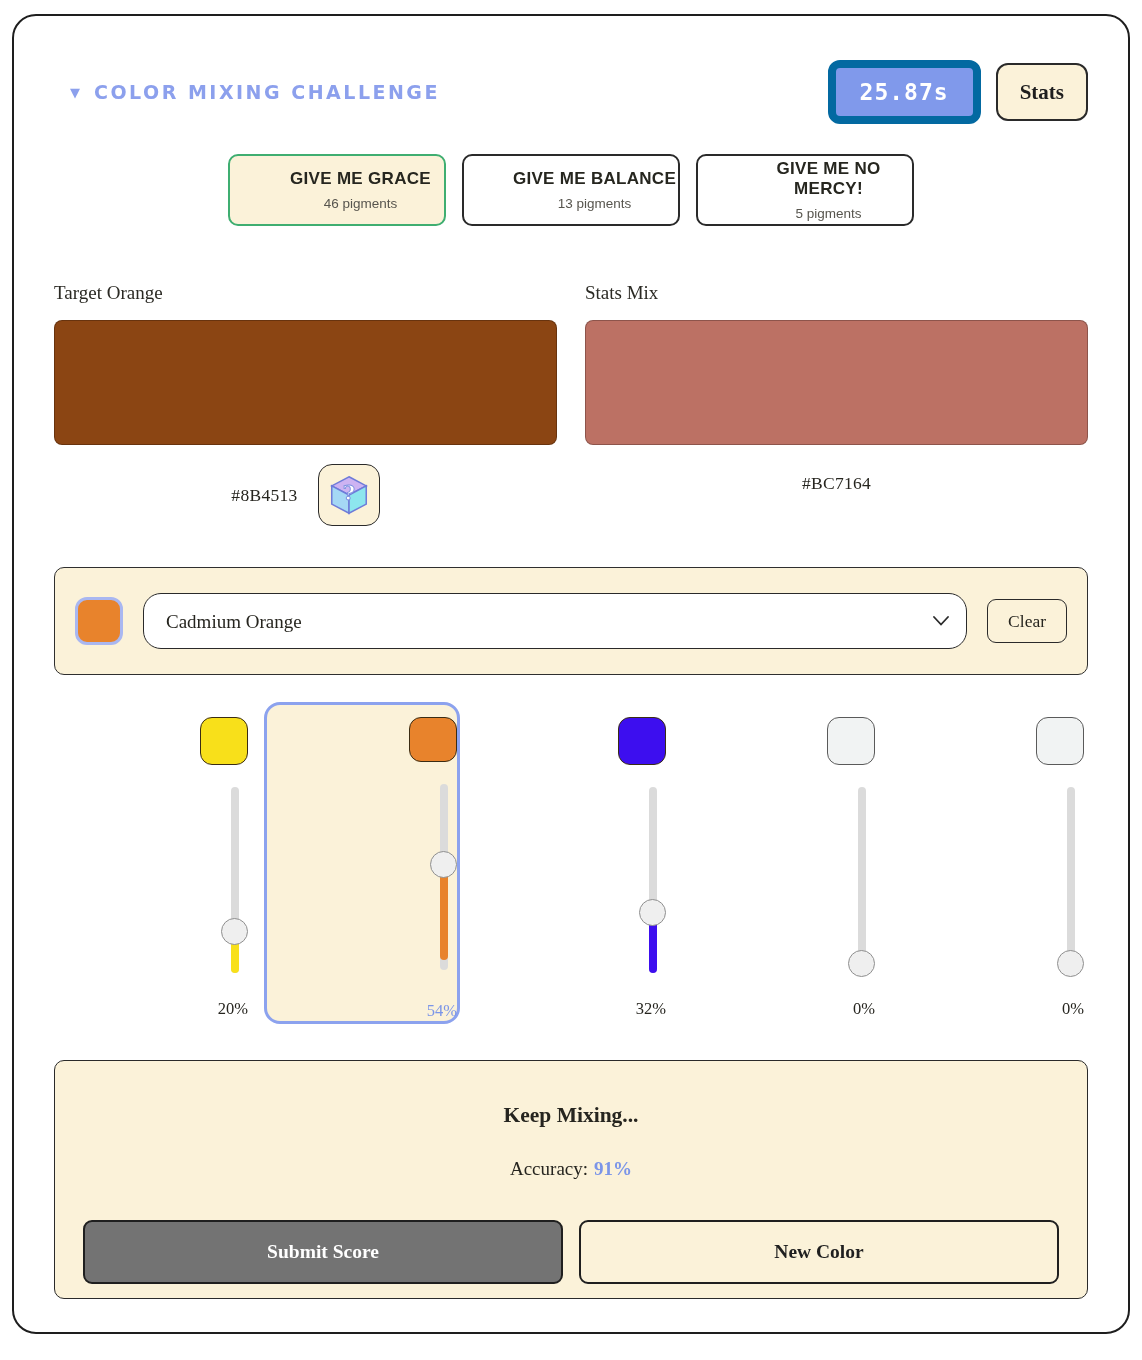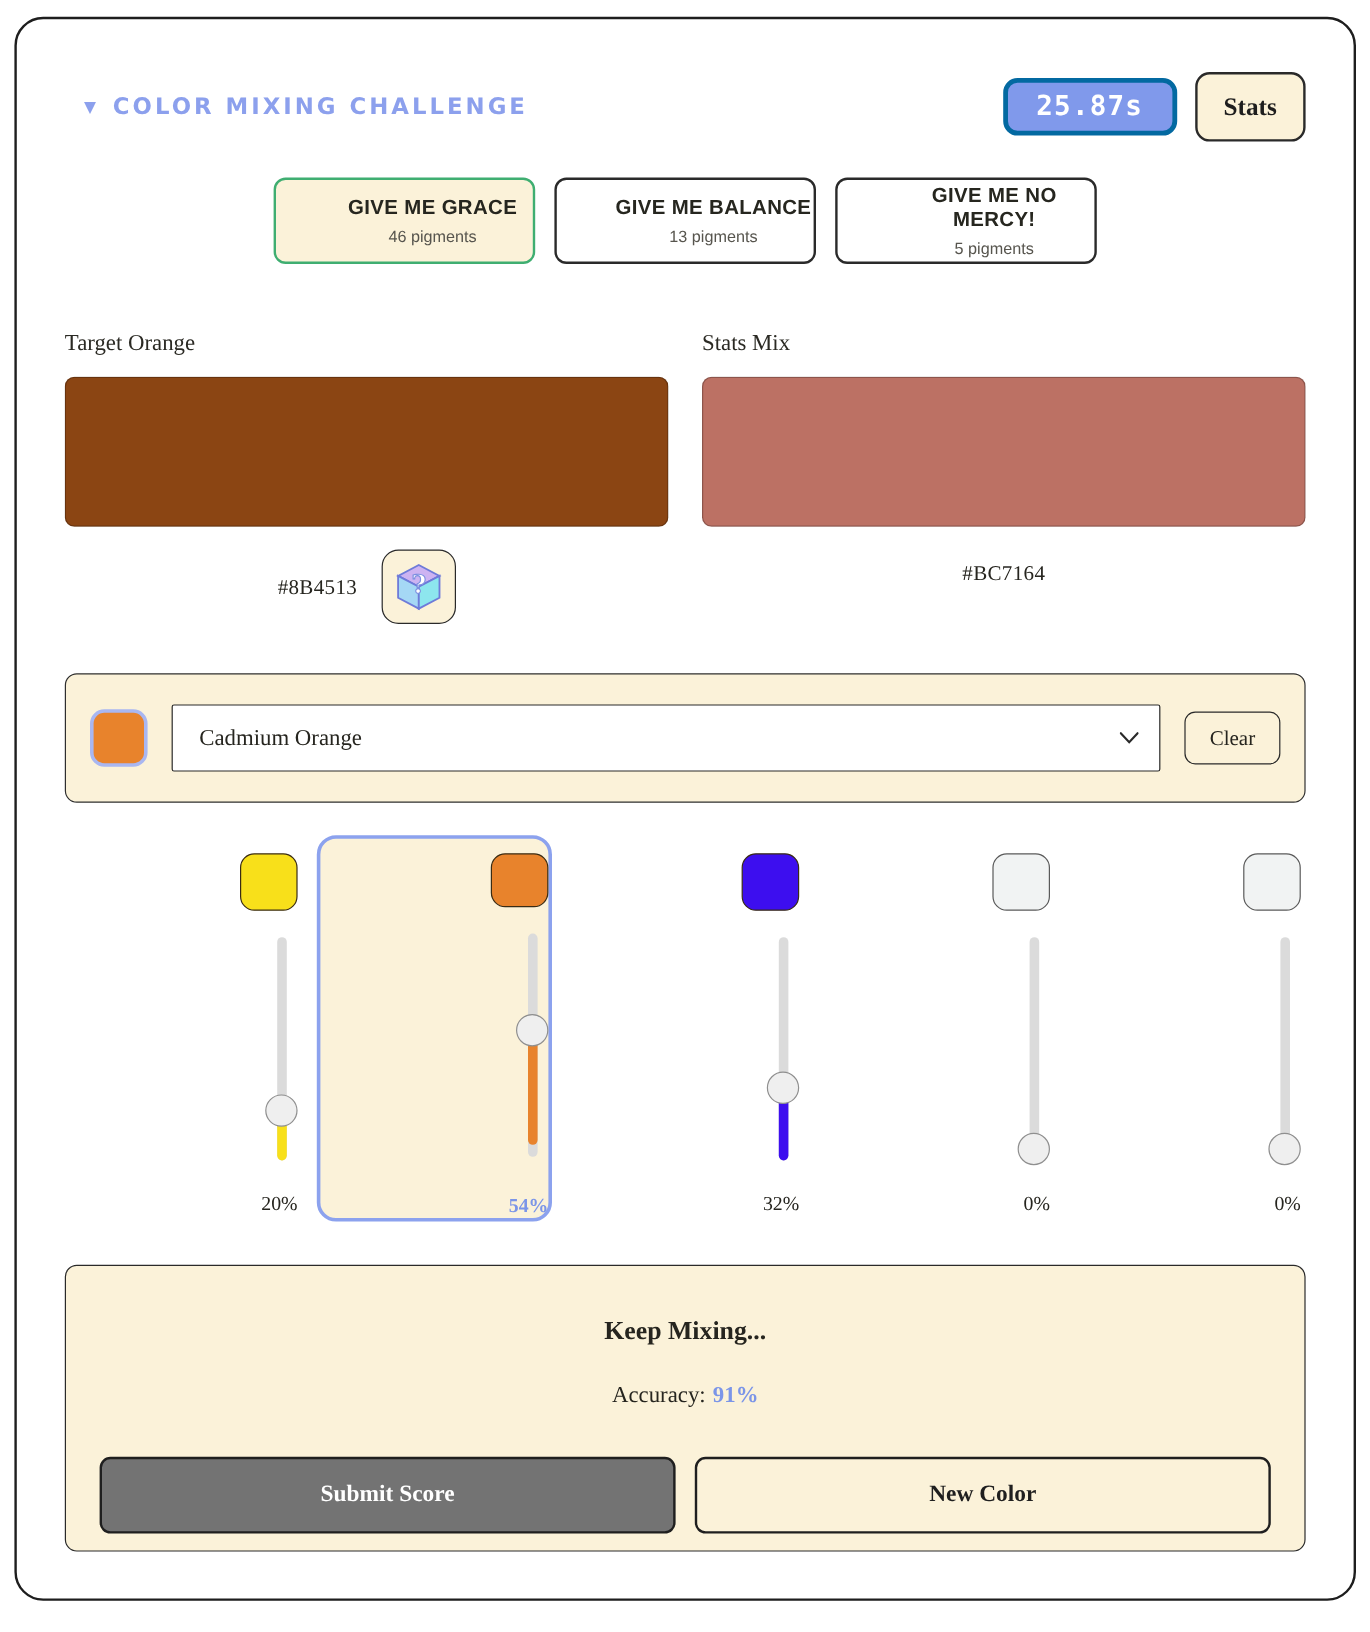--- a/index.html
+++ b/index.html
@@ -23,22 +23,22 @@
   .header-row{ margin-top:44px; display:flex; align-items:center; }
   .header-left{ display:flex; align-items:center; gap:14px; margin-left:16px; }
   .tri{ color:#8ca0ed; font-size:13px; font-family:"DejaVu Sans", sans-serif; }
   .app-title{
     font-family:"DejaVu Sans", sans-serif;
     font-weight:700; font-size:19px; letter-spacing:2.5px;
     color:#8ca0ed;
   }
   .header-right{ margin-left:auto; display:flex; gap:15px; align-items:center; }
   .timer-btn{
-    background:#8099eb; border:4px solid #0369a1; border-radius:12px;
-    height:48px; padding:0 24px; display:flex; align-items:center; justify-content:center;
+    background:#8099eb; border:8px solid #0369a1; border-radius:12px;
+    height:64px; padding:0 24px; display:flex; align-items:center; justify-content:center;
     font-family:"DejaVu Sans Mono", monospace; font-weight:bold;
     font-size:23px; color:#ffffff; letter-spacing:1px; cursor:pointer;
   }
   .stats-btn{
     background:#fbf2d9; border:2px solid #2a2a2a; border-radius:12px;
     height:58px; padding:0 22px; display:flex; align-items:center; justify-content:center;
     font-family:"Liberation Serif", serif; font-weight:700; font-size:21px; color:#1e1e1e;
     cursor:pointer;
   }
 
@@ -72,21 +72,21 @@
   .pigment-bar{
     margin-top:38px; background:#fbf2d9; border:1.5px solid #2f2f2f; border-radius:10px;
     padding:25px 20px; display:flex; align-items:center; gap:20px;
   }
   .selected-chip{
     width:48px; height:48px; border-radius:12px; flex:0 0 auto;
     border:3px solid #a9b7f1; cursor:pointer;
   }
   .select-wrap{ flex:1; position:relative; }
   .pigment-select{
-    width:100%; height:56px; border:1.5px solid #2a2a2a; border-radius:2px;
+    width:100%; height:56px; border:1.5px solid #2a2a2a; border-radius:18px;
     background:#ffffff; font-family:"Liberation Serif", serif; font-size:19px; color:#26251f;
     padding:0 50px 0 22px; appearance:none; -webkit-appearance:none; cursor:pointer;
   }
   .chevron{ position:absolute; right:18px; top:50%; transform:translateY(-50%); pointer-events:none; display:flex; }
   .clear-btn{
     height:44px; padding:0 20px; border:1.5px solid #2a2a2a; border-radius:9px;
     background:transparent; font-family:"Liberation Serif", serif; font-size:17.5px; color:#26251f;
     cursor:pointer;
   }
 
@@ -111,21 +111,21 @@
     bottom:4px; width:8px; border-radius:4px;
     height:calc(var(--pct) * 1.6px + 13px);
     background:var(--col);
   }
   .knob{
     position:absolute; left:0; bottom:calc(var(--pct) * 1.6px);
     width:27px; height:27px; border-radius:50%;
     background:#efefef; border:1.5px solid #8f8f8f; cursor:grab;
   }
   .pct-label{ margin-top:22px; font-size:16.5px; color:#26251f; }
-  .slider-col.selected .pct-label{ color:#7b95e8; font-weight:700;margin-top:37px; }
+  .slider-col.selected .pct-label{ color:#7b95e8; font-weight:400;margin-top:37px; }
 
   
   .result-panel{
     margin-top:36px; background:#fbf2d9; border:1.5px solid #2a2a2a; border-radius:10px;
     padding:42px 28px 14px; text-align:center;
   }
   .status-text{ font-size:21.5px; font-weight:700; color:#26251f; }
   .accuracy-line{ margin-top:30px; font-size:19px; color:#26251f; }
   .accuracy-value{ color:#7b95e8; font-weight:700; margin-left:6px; }
   .result-buttons{ margin-top:40px; display:flex; gap:16px; }

